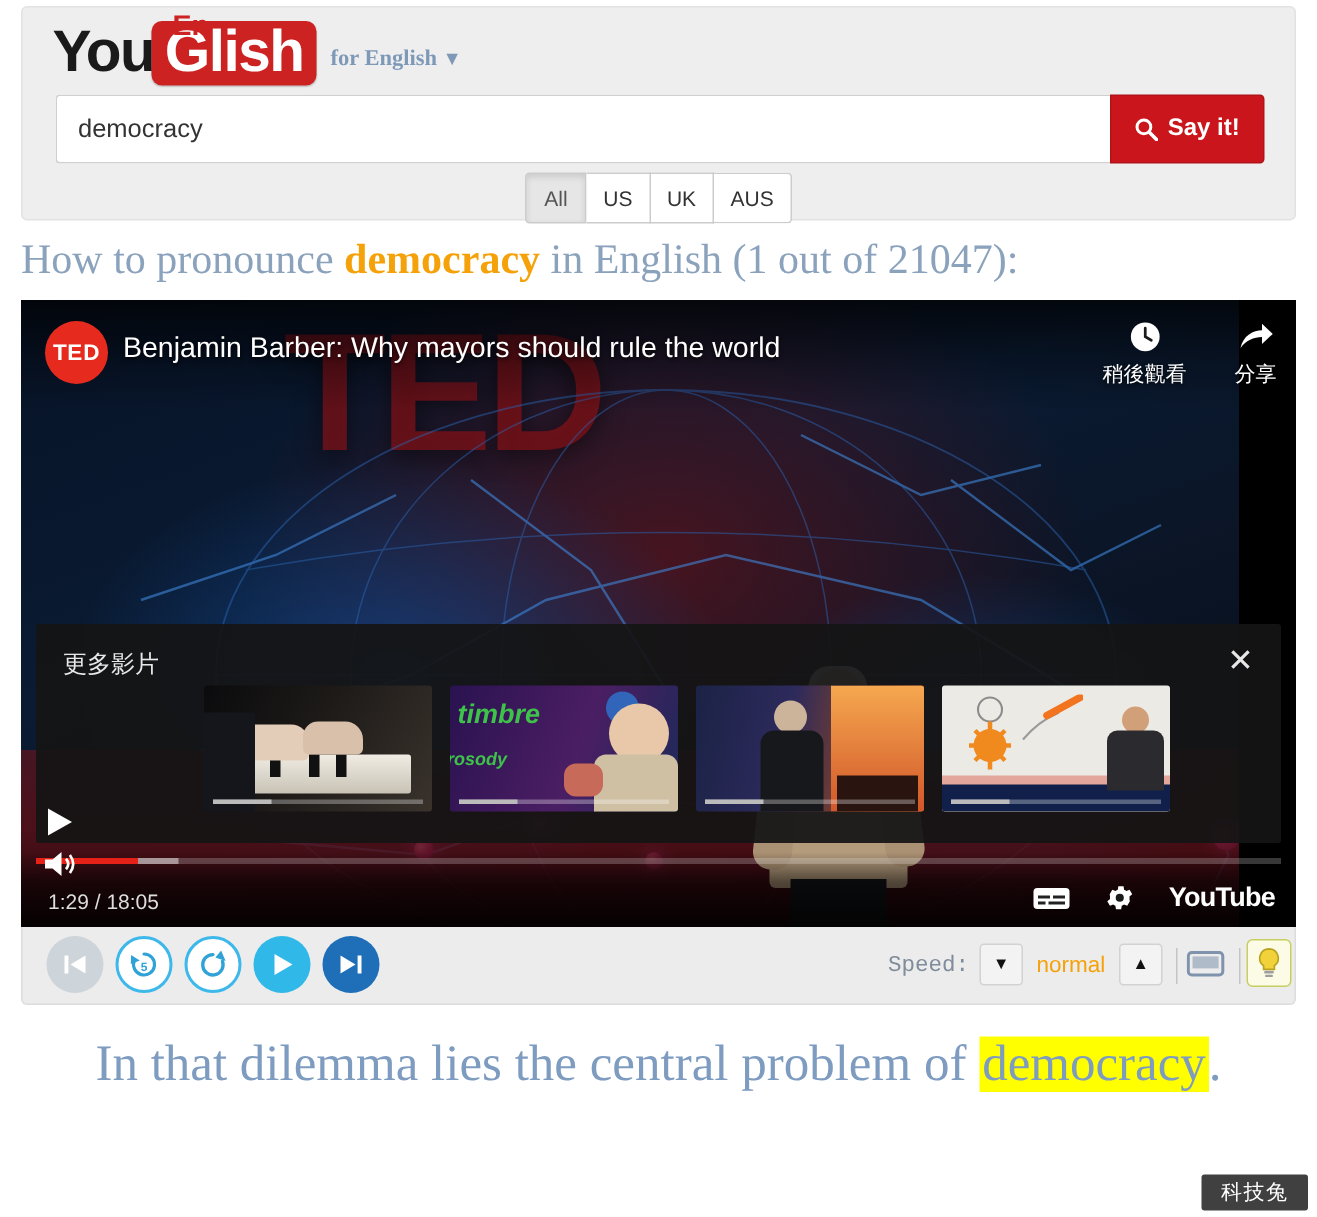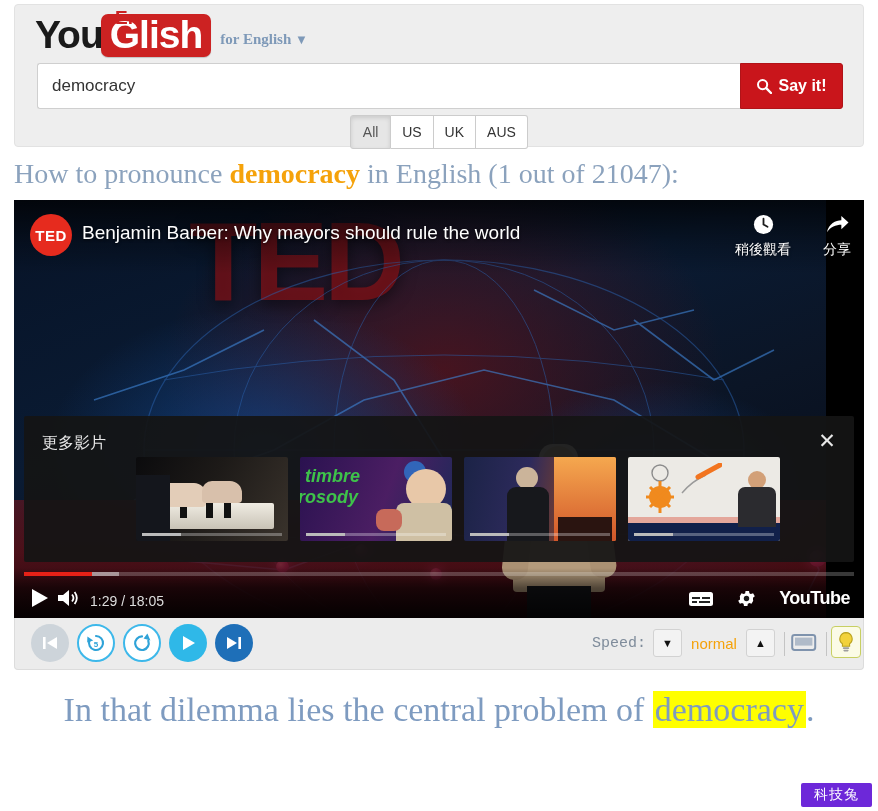--- a/index.html
+++ b/index.html
@@ -333,22 +333,23 @@
     left: 10px; right: 10px; top: 4px;
     height: 4px;
     background: rgba(255,255,255,.22);
   }
   .progress .buf { position:absolute; left:0; top:0; height:100%; width:11.5%; background: rgba(255,255,255,.45); }
   .progress .play { position:absolute; left:0; top:0; height:100%; width:8.2%; background:#e62117; }
   .ctrl-left {
     position: absolute;
     left: 14px; bottom: 9px;
     display: flex;
-    align-items: flex-end;
+    align-items: flex-start;
     gap: 6px;
+    flex-direction: column;
   }
   .ctrl-right {
     position: absolute;
     right: 14px; bottom: 9px;
     display: flex;
     align-items: center;
     gap: 22px;
   }
   .yt-time {
     color: #ddd;
@@ -454,21 +455,21 @@
   .caption .hl {
     background: #ffff00;
     padding: 0 2px;
   }
 
   
   .watermark {
     position: absolute;
     left: 801px; top: 783px;
     width: 71px; height: 24px;
-    background: #6d28d9;
+    background: #404040;
     border-radius: 2px;
     display: flex;
     align-items: center;
     justify-content: center;
     font-family: "Liberation Sans", sans-serif;
     font-size: 14px;
     color: #ffffff;
     letter-spacing: 1px;
   }
 </style>
@@ -595,21 +596,21 @@
         <div style="position:absolute;left:88px;top:46px;width:7px;height:15px;background:#111;"></div>
         <div style="position:absolute;left:24px;top:26px;width:46px;height:24px;background:#e3cdb8;border-radius:10px 12px 4px 4px;"></div>
         <div style="position:absolute;left:66px;top:24px;width:40px;height:22px;background:#d8c0ab;border-radius:10px 12px 4px 4px;"></div>
         <div style="position:absolute;left:0;top:18px;width:34px;height:66px;background:#14161c;"></div>
         <div class="t-bar">
             <i></i>
           </div>
       </div>
       <div class="thumb" style="background:linear-gradient(110deg,#2a1250 0%,#4b1e63 55%,#1b2a58 100%);">
         <div style="position:absolute;left:5px;top:9px;color:#3ec24a;font-family:'Liberation Sans',sans-serif;font-weight:bold;font-size:18px;font-style:italic;">timbre</div>
-        <div style="position:absolute;left:-2px;top:30px;color:#3ec24a;font-family:'Liberation Sans',sans-serif;font-weight:bold;font-size:18px;font-style:italic;">rosody</div>
+        <div style="position:absolute;left:-2px;top:42px;color:#3ec24a;font-family:'Liberation Sans',sans-serif;font-weight:bold;font-size:12px;font-style:italic;">rosody</div>
         <div style="position:absolute;right:26px;top:4px;width:22px;height:22px;border-radius:50%;background:#2f72c9;opacity:.85;"></div>
         <div style="position:absolute;right:6px;top:12px;width:40px;height:40px;border-radius:50%;background:#e8c8a8;"></div>
         <div style="position:absolute;right:0px;top:46px;width:56px;height:40px;background:#cfc0a4;border-radius:8px 8px 0 0;"></div>
         <div style="position:absolute;right:50px;top:52px;width:26px;height:22px;background:#c76a5a;border-radius:8px;"></div>
         <div class="t-bar">
             <i></i>
           </div>
       </div>
       <div class="thumb" style="background:linear-gradient(100deg,#1b2346 0%,#2d2a5c 40%,#7a3f2a 68%,#e0783a 100%);">
         <div style="position:absolute;right:0;top:0;width:62px;height:84px;background:linear-gradient(180deg,#f5a84f,#d2572a);"></div>

